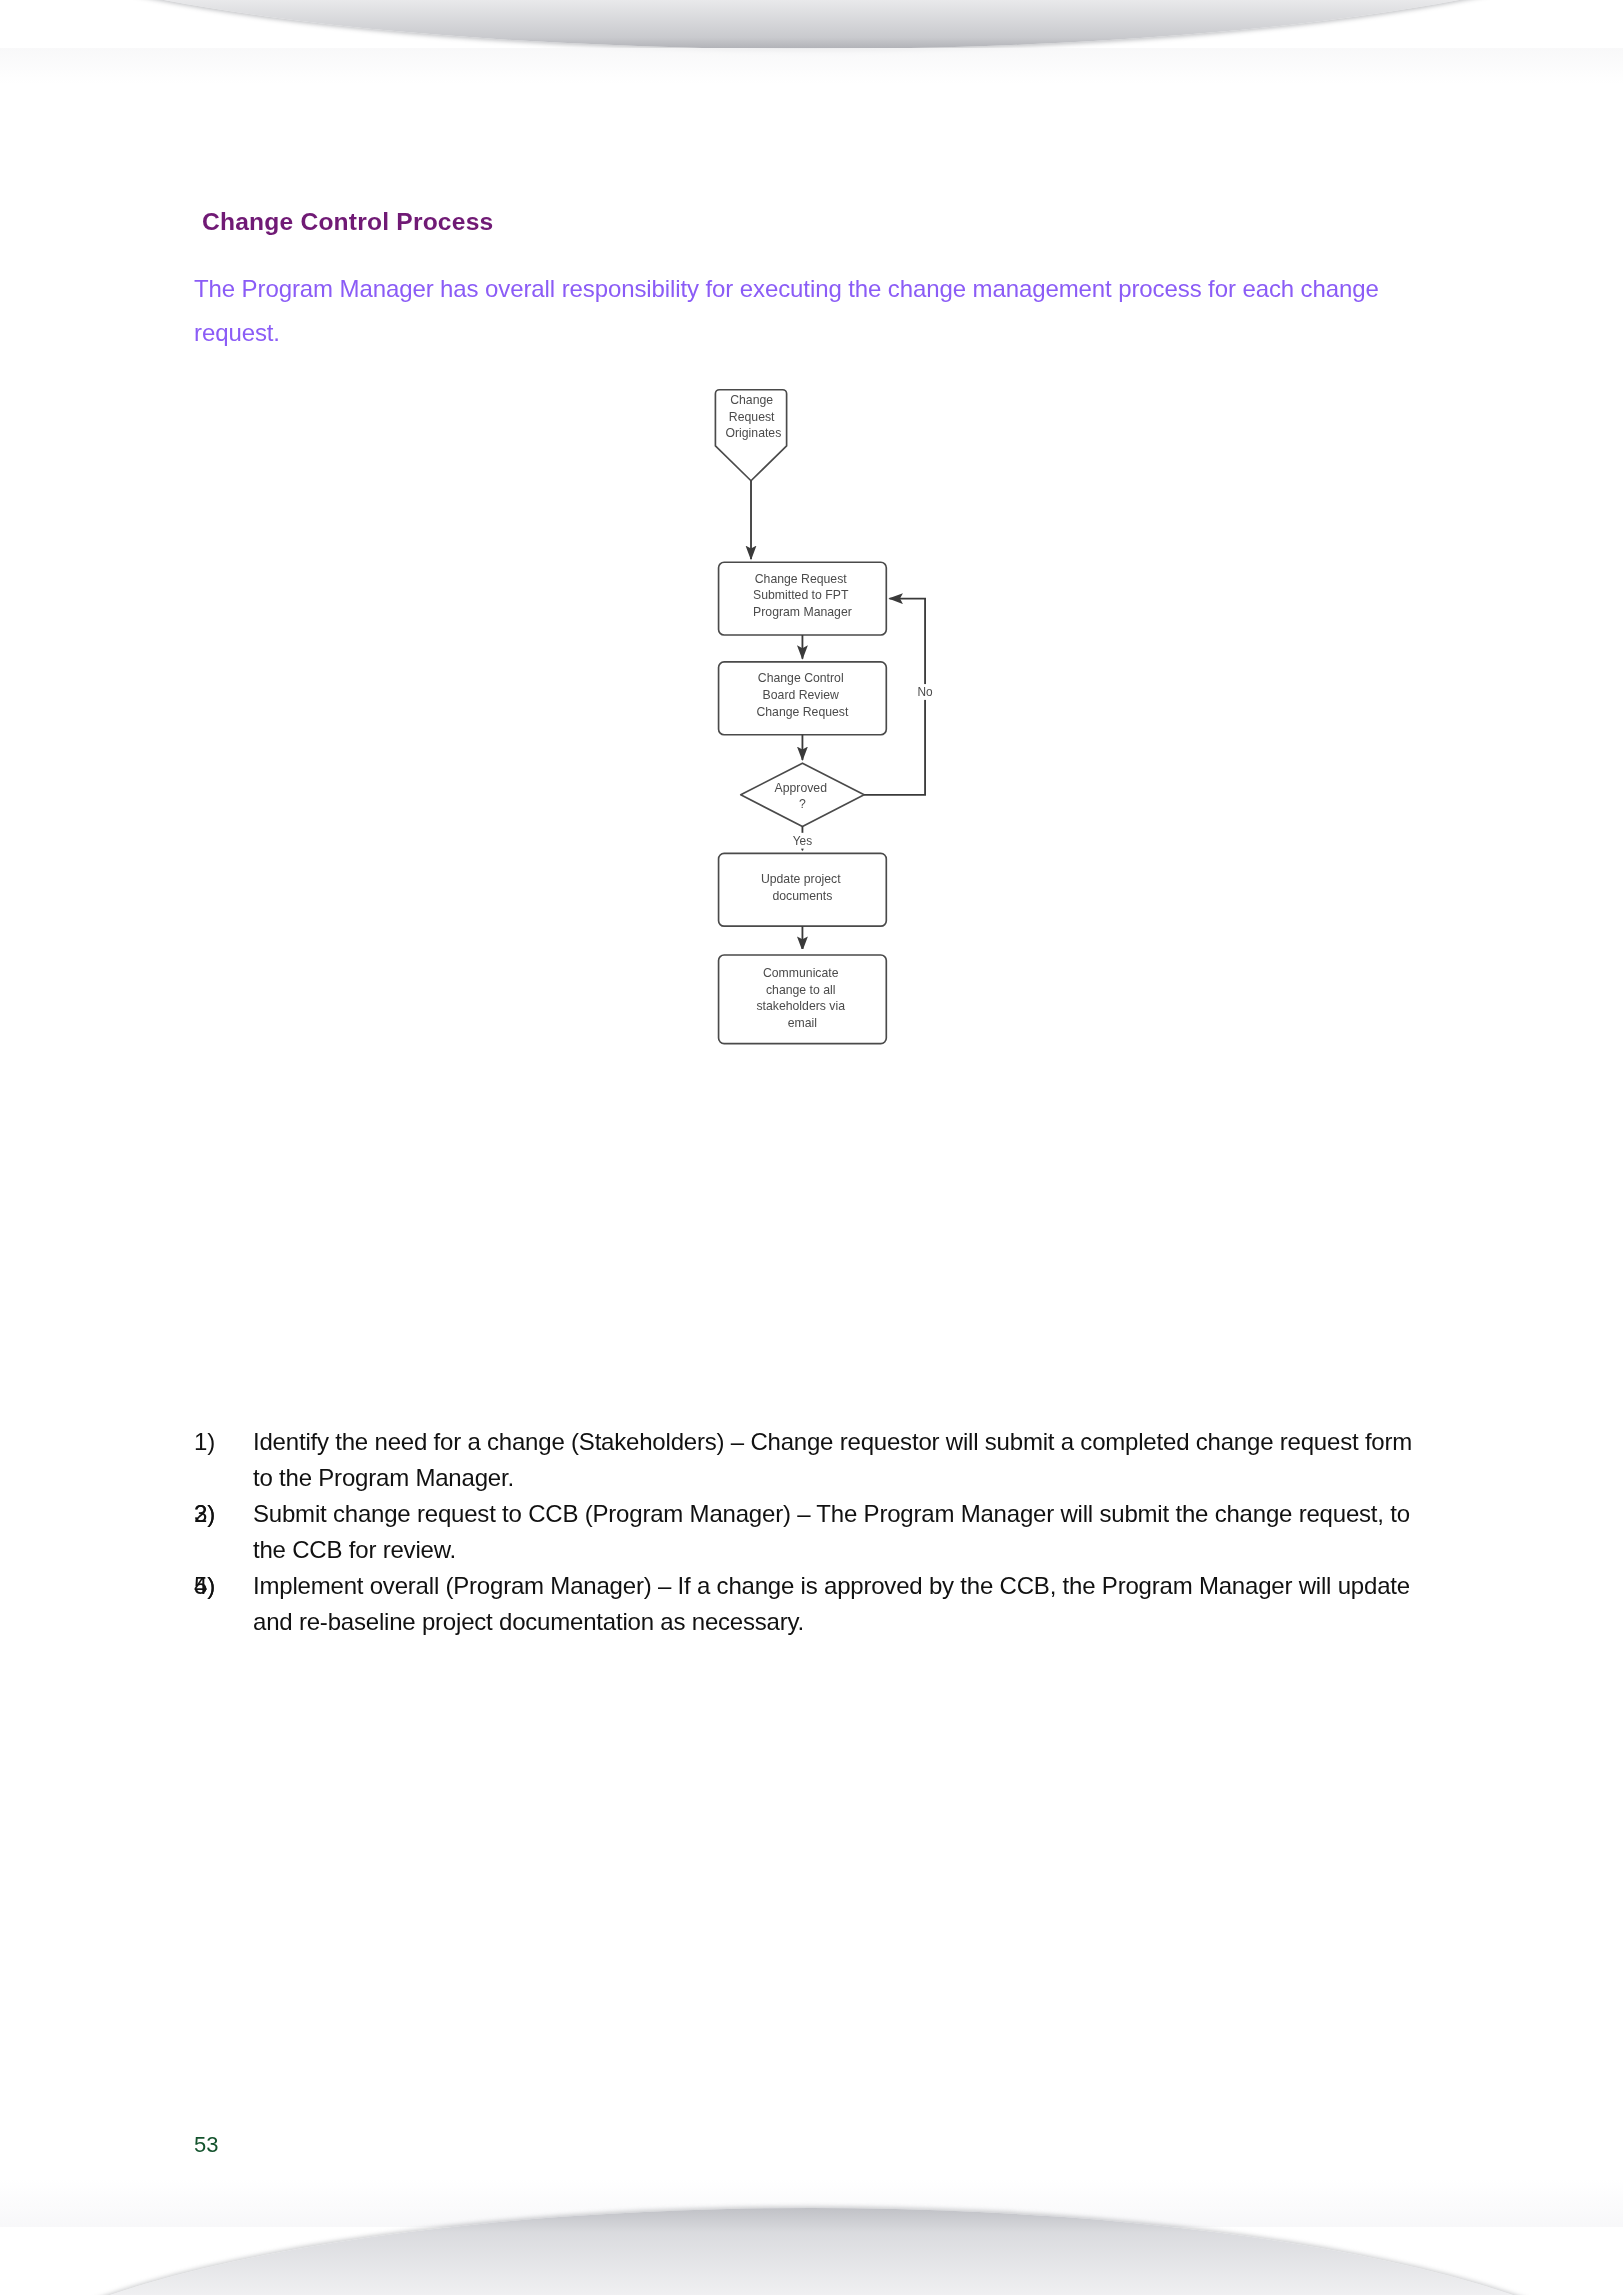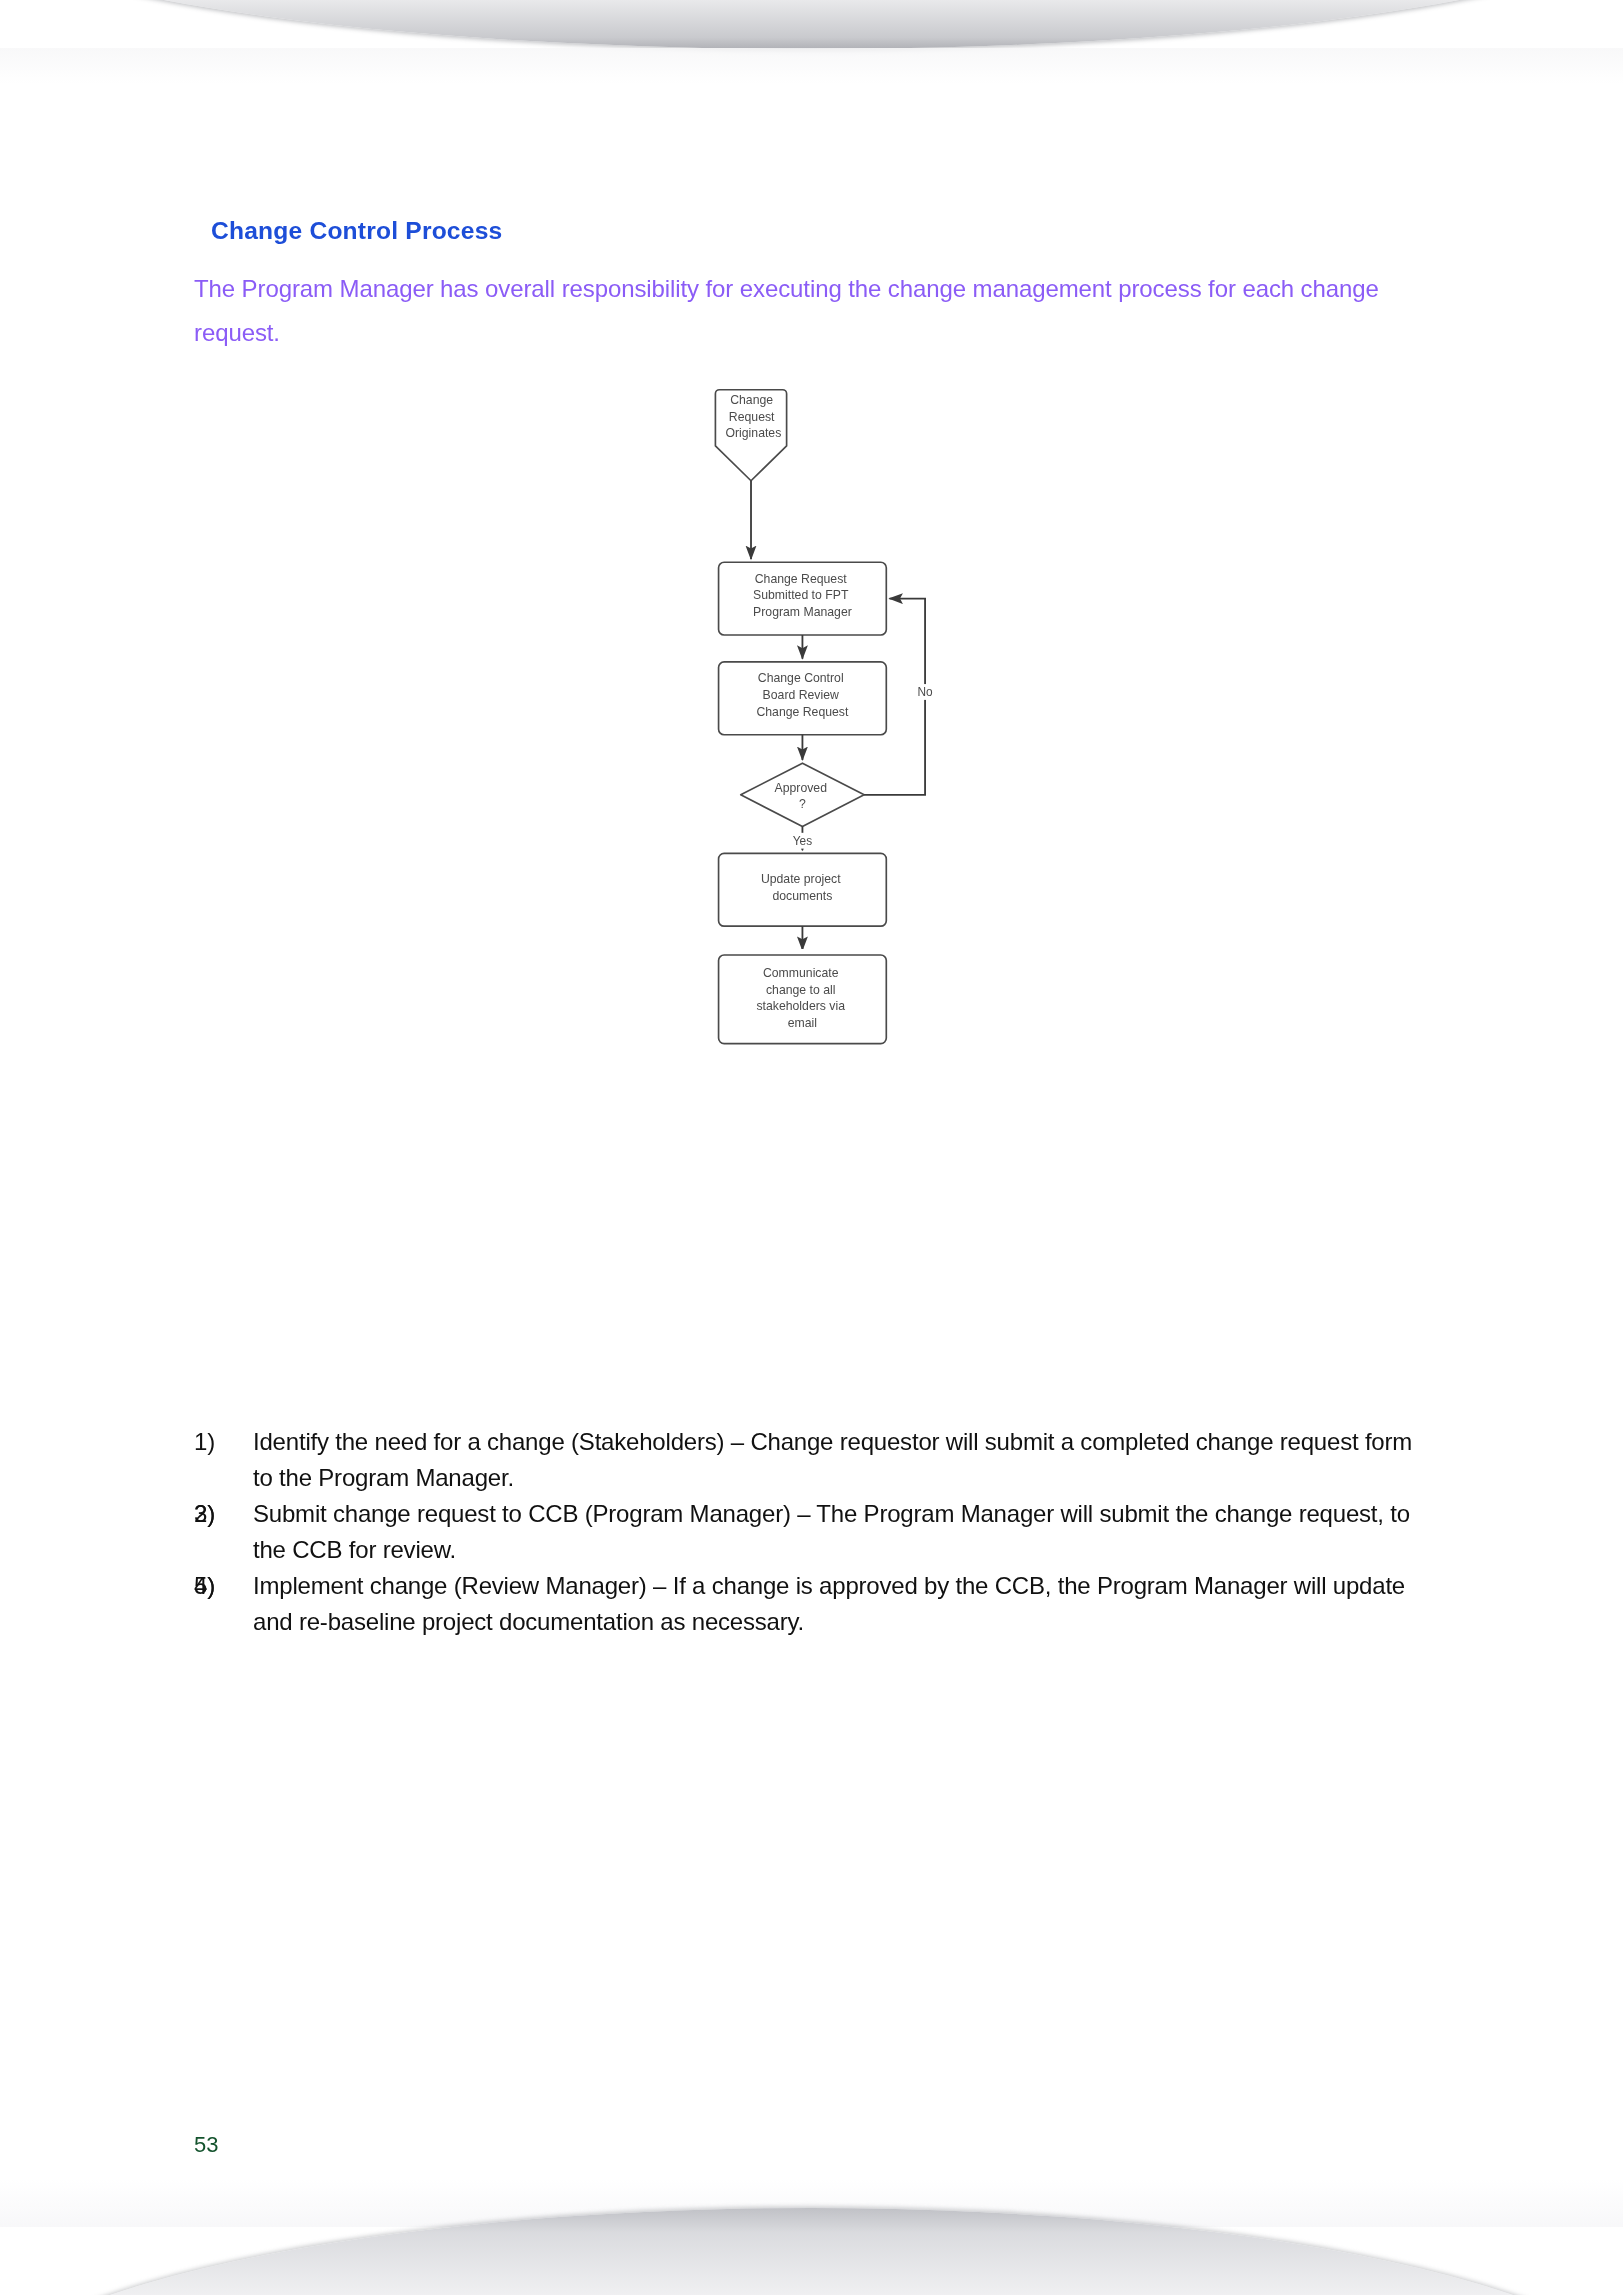--- a/index.html
+++ b/index.html
@@ -72,25 +72,25 @@
     position: absolute;
     left: 194px;
     top: 0;
     width: 1231px;
   }
 
   h1.heading {
     position: absolute;
     top: 200px;
     left: 0;
-    margin: 17px;
+    margin: 8px;
     font-size: 24.6px;
     font-weight: bold;
     letter-spacing: 0.2px;
-    color: #1d4ed8;
+    color: #701a75;
     font-family: "Liberation Sans", sans-serif;
   }
 
   p.intro {
     position: absolute;
     top: 267px;
     left: 0;
     width: 1227px;
     margin: 0;
     font-size: 24px;
@@ -168,21 +168,21 @@
       </li>
       <li>
         <span class="num">3)</span>
         <span>Submit change request to CCB (Program Manager) – The Program Manager will submit the change request, to the CCB for review.</span>
       </li>
       <li>
         <span class="num">4)</span>
       </li>
       <li>
         <span class="num">5)</span>
-        <span>Implement change (Review Manager) – If a change is approved by the CCB, the Program Manager will update and re-baseline project documentation as necessary.</span>
+        <span>Implement overall (Program Manager) – If a change is approved by the CCB, the Program Manager will update and re-baseline project documentation as necessary.</span>
       </li>
     </ol>
 
   </div>
 
   <div id="flowchart">
     <svg id="flow-svg" width="269" height="571" viewBox="0 0 340 720" xmlns="http://www.w3.org/2000/svg">
       <defs>
         <marker id="arrowhead" markerWidth="9" markerHeight="9" refX="7.4" refY="3.2" orient="auto" markerUnits="strokeWidth">
           <path d="M0,0.2 L8,3.2 L0,6.2 L1.6,3.2 Z" fill="#3a3a3a"></path>

